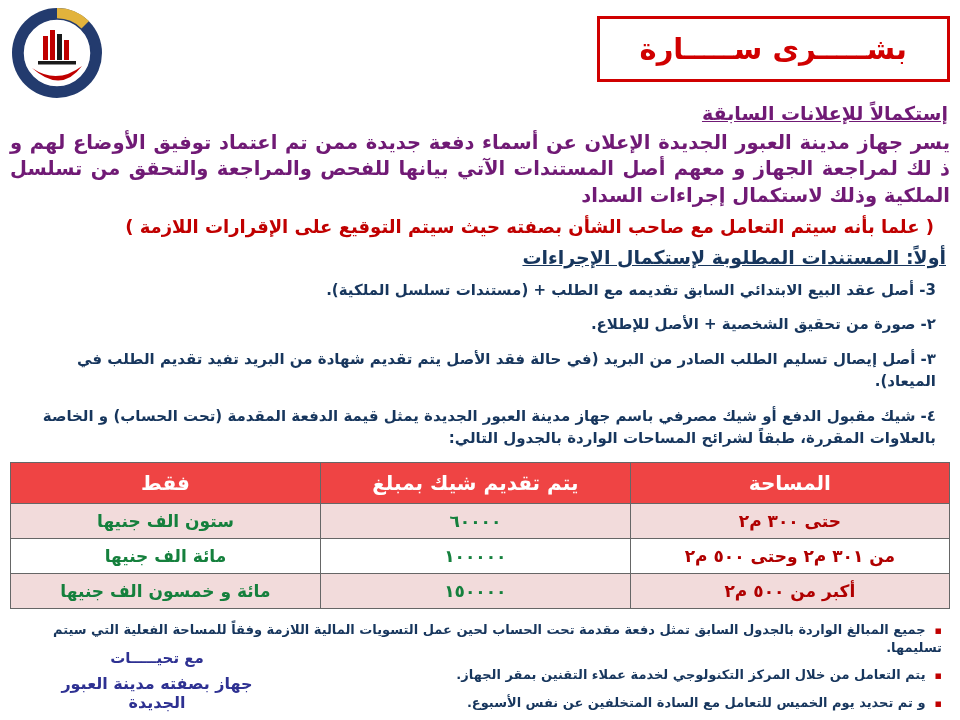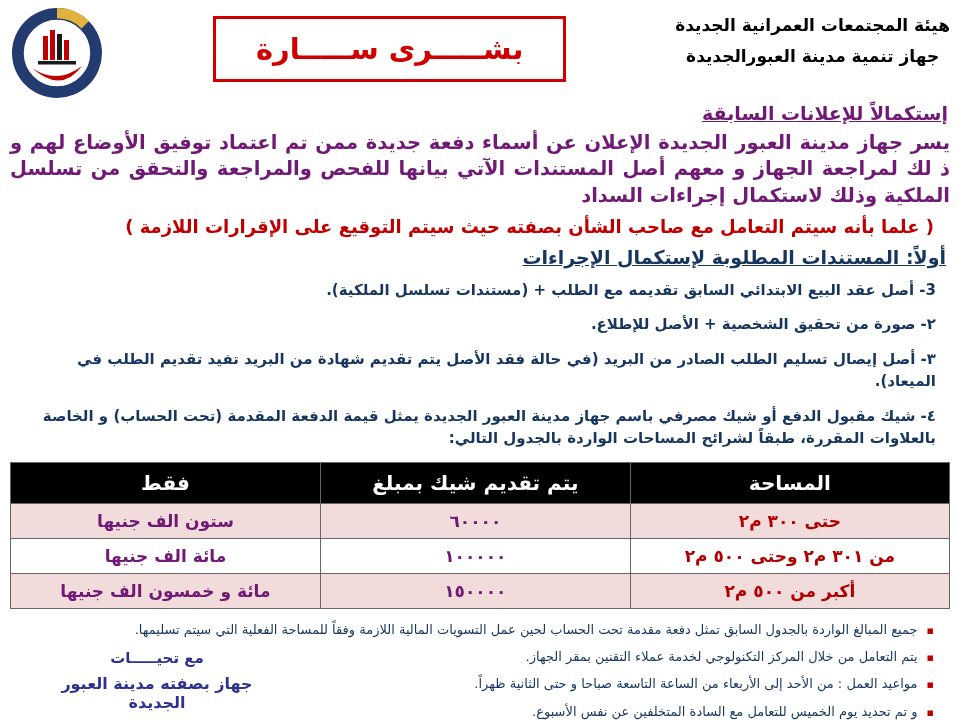--- a/index.html
+++ b/index.html
@@ -19,48 +19,44 @@
     padding: 13px 40px; margin-top: 10px; white-space: nowrap; align-self: flex-start;
   }
   .logo { width: 94px; height: 94px; flex: 0 0 94px; }
   .intro-heading { color: #701a75; font-weight: bold; font-size: 19px; text-decoration: underline; margin: 0 2px 6px; }
   .intro-paragraph { color: #701a75; font-weight: bold; font-size: 19.5px; line-height: 1.35; text-align: justify; }
   .intro-note { color: #c00000; font-weight: bold; font-size: 18px; margin: 7px 16px 9px; }
   .docs-heading { color: #17365d; font-weight: bold; font-size: 19px; text-decoration: underline; margin: 2px 4px 11px; }
   .doc-item { color: #17365d; font-weight: bold; font-size: 15px; margin: 0 14px 12px; line-height: 1.5; }
   .price-table { width: 100%; border-collapse: collapse; margin: 4px 0 12px; }
   .price-table th {
-    background: #000000; color: #fff; font-size: 20px; font-weight: bold;
+    background: #ef4444; color: #fff; font-size: 20px; font-weight: bold;
     border: 1px solid #666; padding: 8px 6px; text-align: center;
   }
   .price-table col.c-area { width: 34%; }
   .price-table col.c-amount { width: 33%; }
   .price-table col.c-words { width: 33%; }
   .price-table td {
     border: 1px solid #666; padding: 7px 6px; text-align: center;
-    font-weight: bold; font-size: 17px; color: #701a75;
+    font-weight: bold; font-size: 17px; color: #15803d;
   }
   .price-table tbody tr:nth-child(odd) { background: #f2dbdb; }
   .price-table tbody tr:nth-child(even) { background: #ffffff; }
   .price-table td.area { color: #b00000; }
   .price-table td.amount { letter-spacing: 7px; margin-left: 24px; }
-  .note-line { text-align: right; margin: 0 16px 9px; color: #17365d; font-weight: normal; font-size: 13px; line-height: 1.4; }
+  .note-line { text-align: right; margin: 0 8px 9px; color: #17365d; font-weight: bold; font-size: 13px; line-height: 1.4; }
   .note-line .bullet { color: #c00000; margin-left: 9px; font-size: 11px; }
   .signature { position: absolute; left: 32px; bottom: 8px; width: 250px; text-align: center; color: #2e3192; font-weight: bold; }
   .signature .sig1 { font-size: 15px; margin-bottom: 7px; }
   .signature .sig2 { font-size: 16px; }
 </style>
 </head>
 <body>
 
 <header class="header">
-  <div class="authority">
-    <div>هيئة المجتمعات العمرانية الجديدة</div>
-    <div>جهاز تنمية مدينة العبورالجديدة</div>
-  </div>
   <div class="banner">
     <span>بشـــــرى ســـــارة</span>
   </div>
   <div class="logo">
     <svg width="94" height="94" viewBox="0 0 94 94" aria-hidden="true">
       <circle cx="47" cy="47" r="45" fill="#233b6e"></circle>
       <path d="M47 2 a45 45 0 0 1 32 13 l-8 8 a34 34 0 0 0 -24 -10 z" fill="#e2b33c"></path>
       <circle cx="47" cy="47" r="34" fill="#ffffff" stroke="#233b6e" stroke-width="1.5"></circle>
       <rect x="33" y="30" width="5" height="24" fill="#c00000"></rect>
       <rect x="40" y="24" width="5" height="30" fill="#c00000"></rect>
@@ -118,23 +114,20 @@
 </table>
 
 <div class="notes">
   <div class="note-line">
     <span class="bullet">▪</span><span>جميع المبالغ الواردة بالجدول السابق تمثل دفعة مقدمة تحت الحساب لحين عمل التسويات المالية اللازمة وفقاً للمساحة الفعلية التي سيتم تسليمها.</span>
   </div>
   <div class="note-line">
     <span class="bullet">▪</span><span>يتم التعامل من خلال المركز التكنولوجي لخدمة عملاء التقنين بمقر الجهاز.</span>
   </div>
   <div class="note-line">
-    <span class="bullet">▪</span><span>مواعيد العمل : من الأحد إلى الأربعاء  من الساعة التاسعة صباحا و حتى الثانية ظهراً.</span>
-  </div>
-  <div class="note-line">
     <span class="bullet">▪</span><span>و تم تحديد يوم الخميس للتعامل مع السادة المتخلفين عن نفس الأسبوع.</span>
   </div>
 </div>
 
 <div class="signature">
   <div class="sig1">مع تحيـــــات</div>
   <div class="sig2">جهاز بصفته مدينة العبور الجديدة</div>
 </div>
 
 </body></html>

